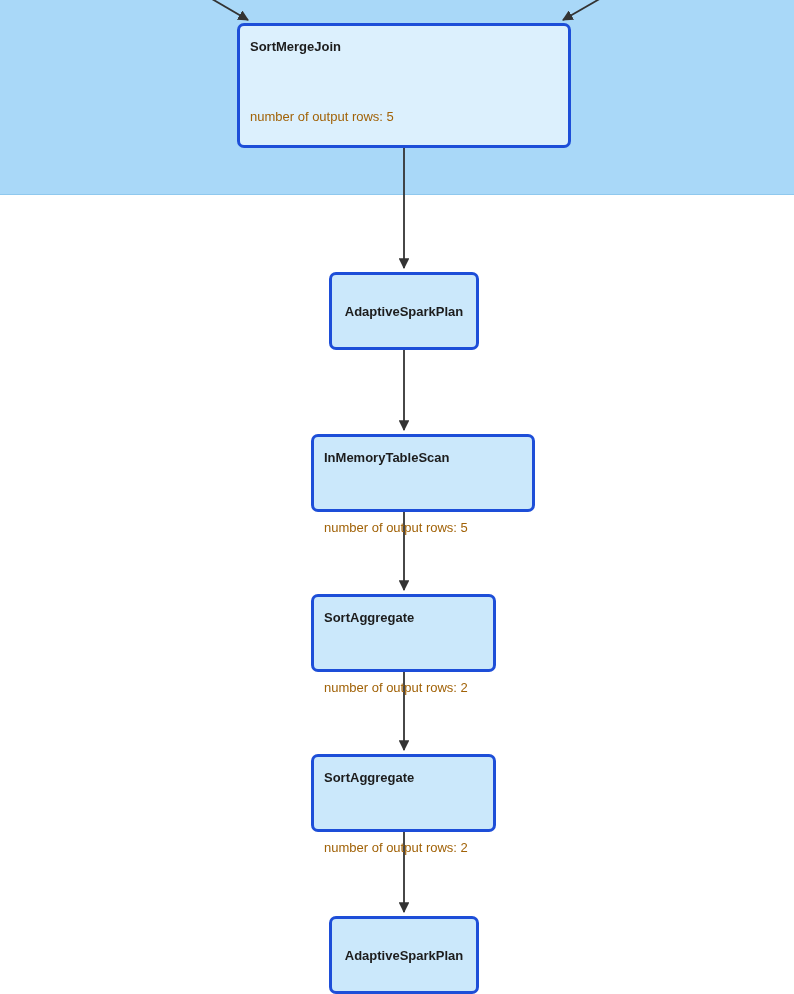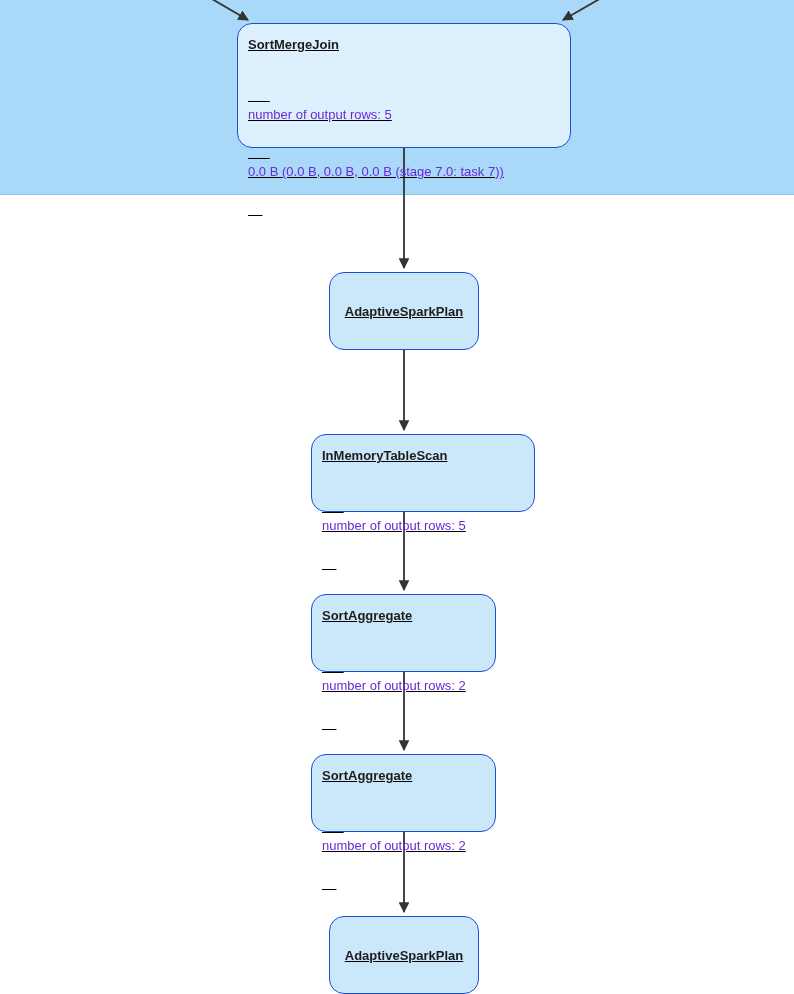--- a/index.html
+++ b/index.html
@@ -32,41 +32,40 @@
   .cluster {
     position: absolute;
     background: #a9d8f8;
     border: 1px solid #8fc8ee;
     border-radius: 8px;
     box-sizing: border-box;
   }
   .node {
     position: absolute;
     box-sizing: border-box;
-    border-radius: 15px;
-    border: 1px solid #1d4ed8;
+    border-radius: 7px;
+    border: 3px solid #1d4ed8;
     background: #cbe8fb;
     padding: 12px 10px 10px 10px;
     z-index: 5;
-    text-decoration: underline;
   }
   .node.light {
     background: #dcf0fd;
   }
   .node-title {
     font-size: 13px;
     font-weight: bold;
     color: #1c1c1c;
     line-height: 17px;
     white-space: nowrap;
   }
   .node-metrics {
     margin-top: 14px;
     font-size: 13px;
-    color: #6d28d9;
+    color: #a16207;
     line-height: 19px;
     white-space: pre;
   }
   .node.center-only {
     display: flex;
     align-items: center;
     justify-content: center;
     padding: 16px;
   }
   .node.center-only .node-title {
@@ -102,21 +101,20 @@
 
     <path d="M 404 672 L 404 750" stroke="#333333" stroke-width="1.8" fill="none" marker-end="url(#arrow)"></path>
 
     <path d="M 404 832 L 404 912" stroke="#333333" stroke-width="1.8" fill="none" marker-end="url(#arrow)"></path>
   </svg>
 
   <div class="node light" style="left:237px; top:23px; width:334px; height:125px;">
     <div class="node-title">SortMergeJoin</div>
     <div class="node-metrics">
       <div class="metric-line">number of output rows: 5</div>
-      <div class="metric-line">0.0 B (0.0 B, 0.0 B, 0.0 B (stage 7.0: task 7))</div>
     </div>
   </div>
 
   <div class="node center-only" style="left:329px; top:272px; width:150px; height:78px;">
     <div class="node-title">AdaptiveSparkPlan</div>
   </div>
 
   <div class="node" style="left:311px; top:434px; width:224px; height:78px;">
     <div class="node-title">InMemoryTableScan</div>
     <div class="node-metrics">

